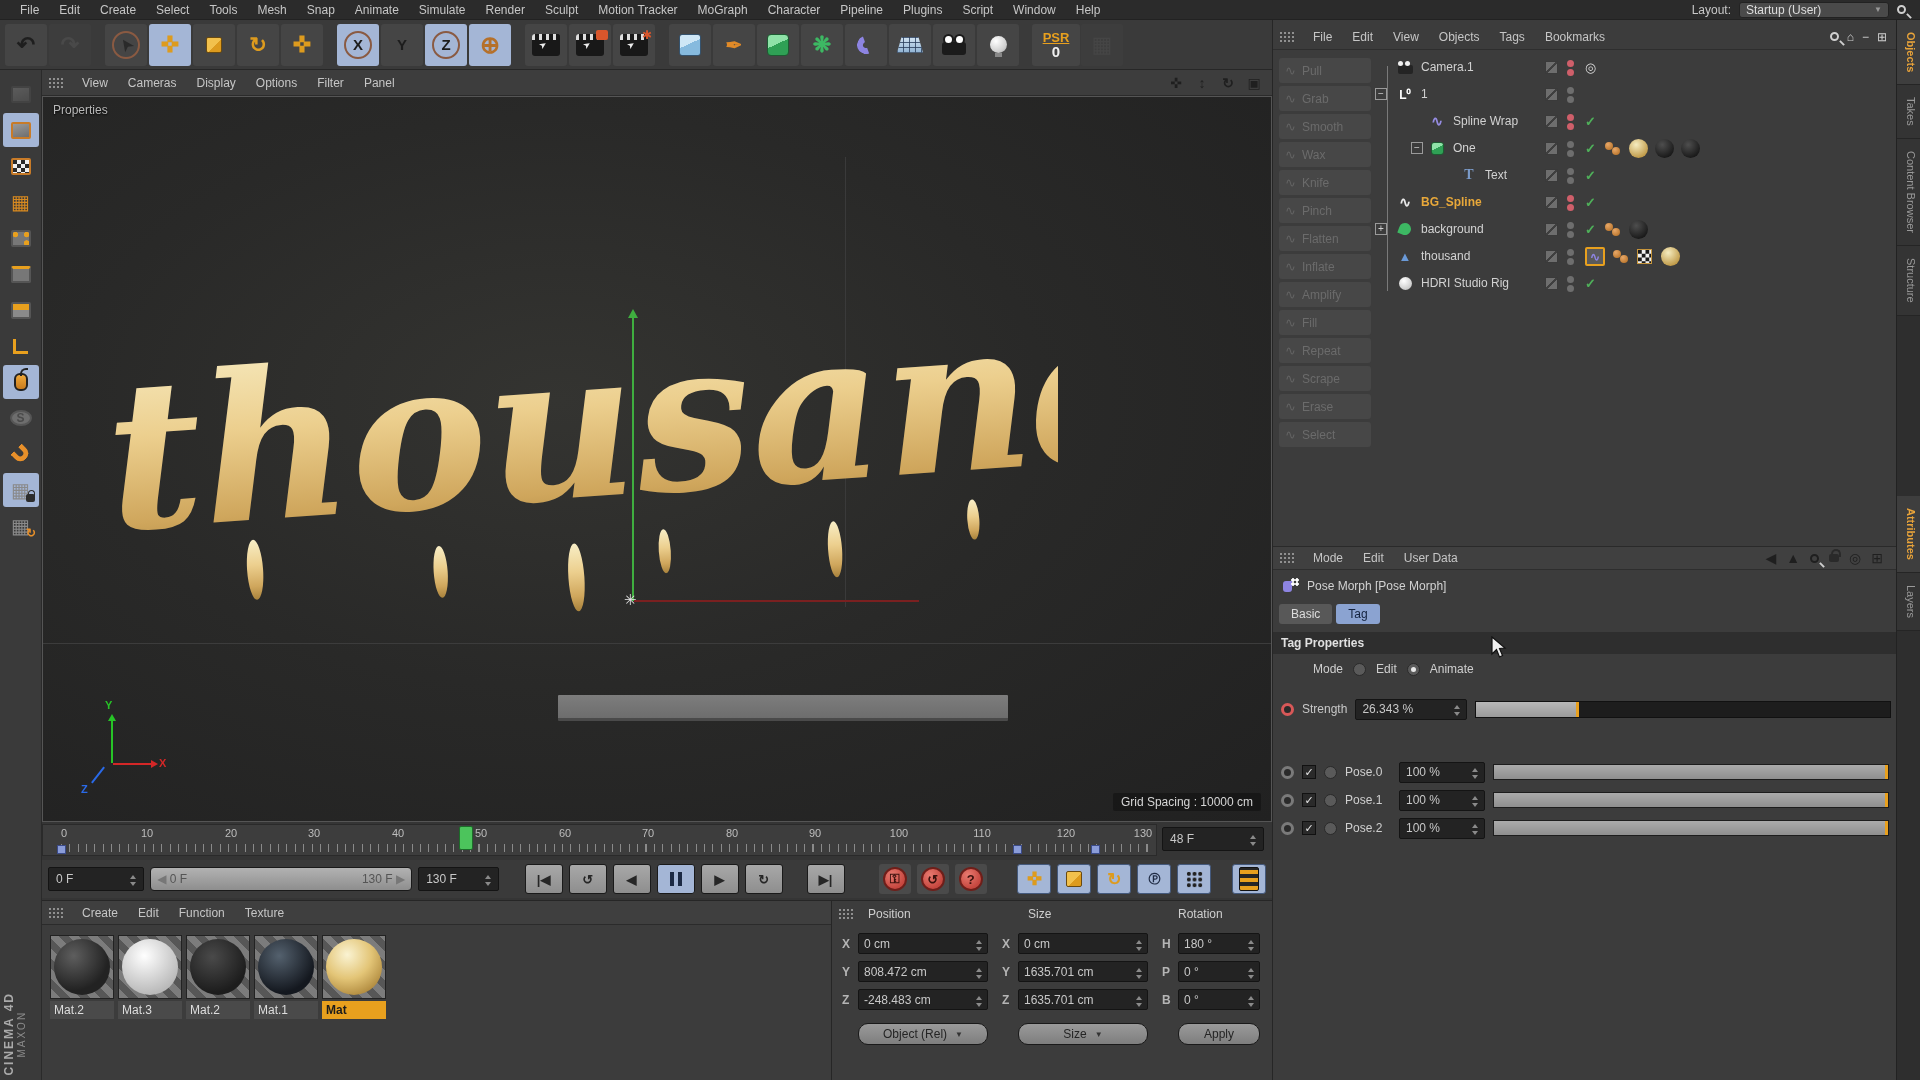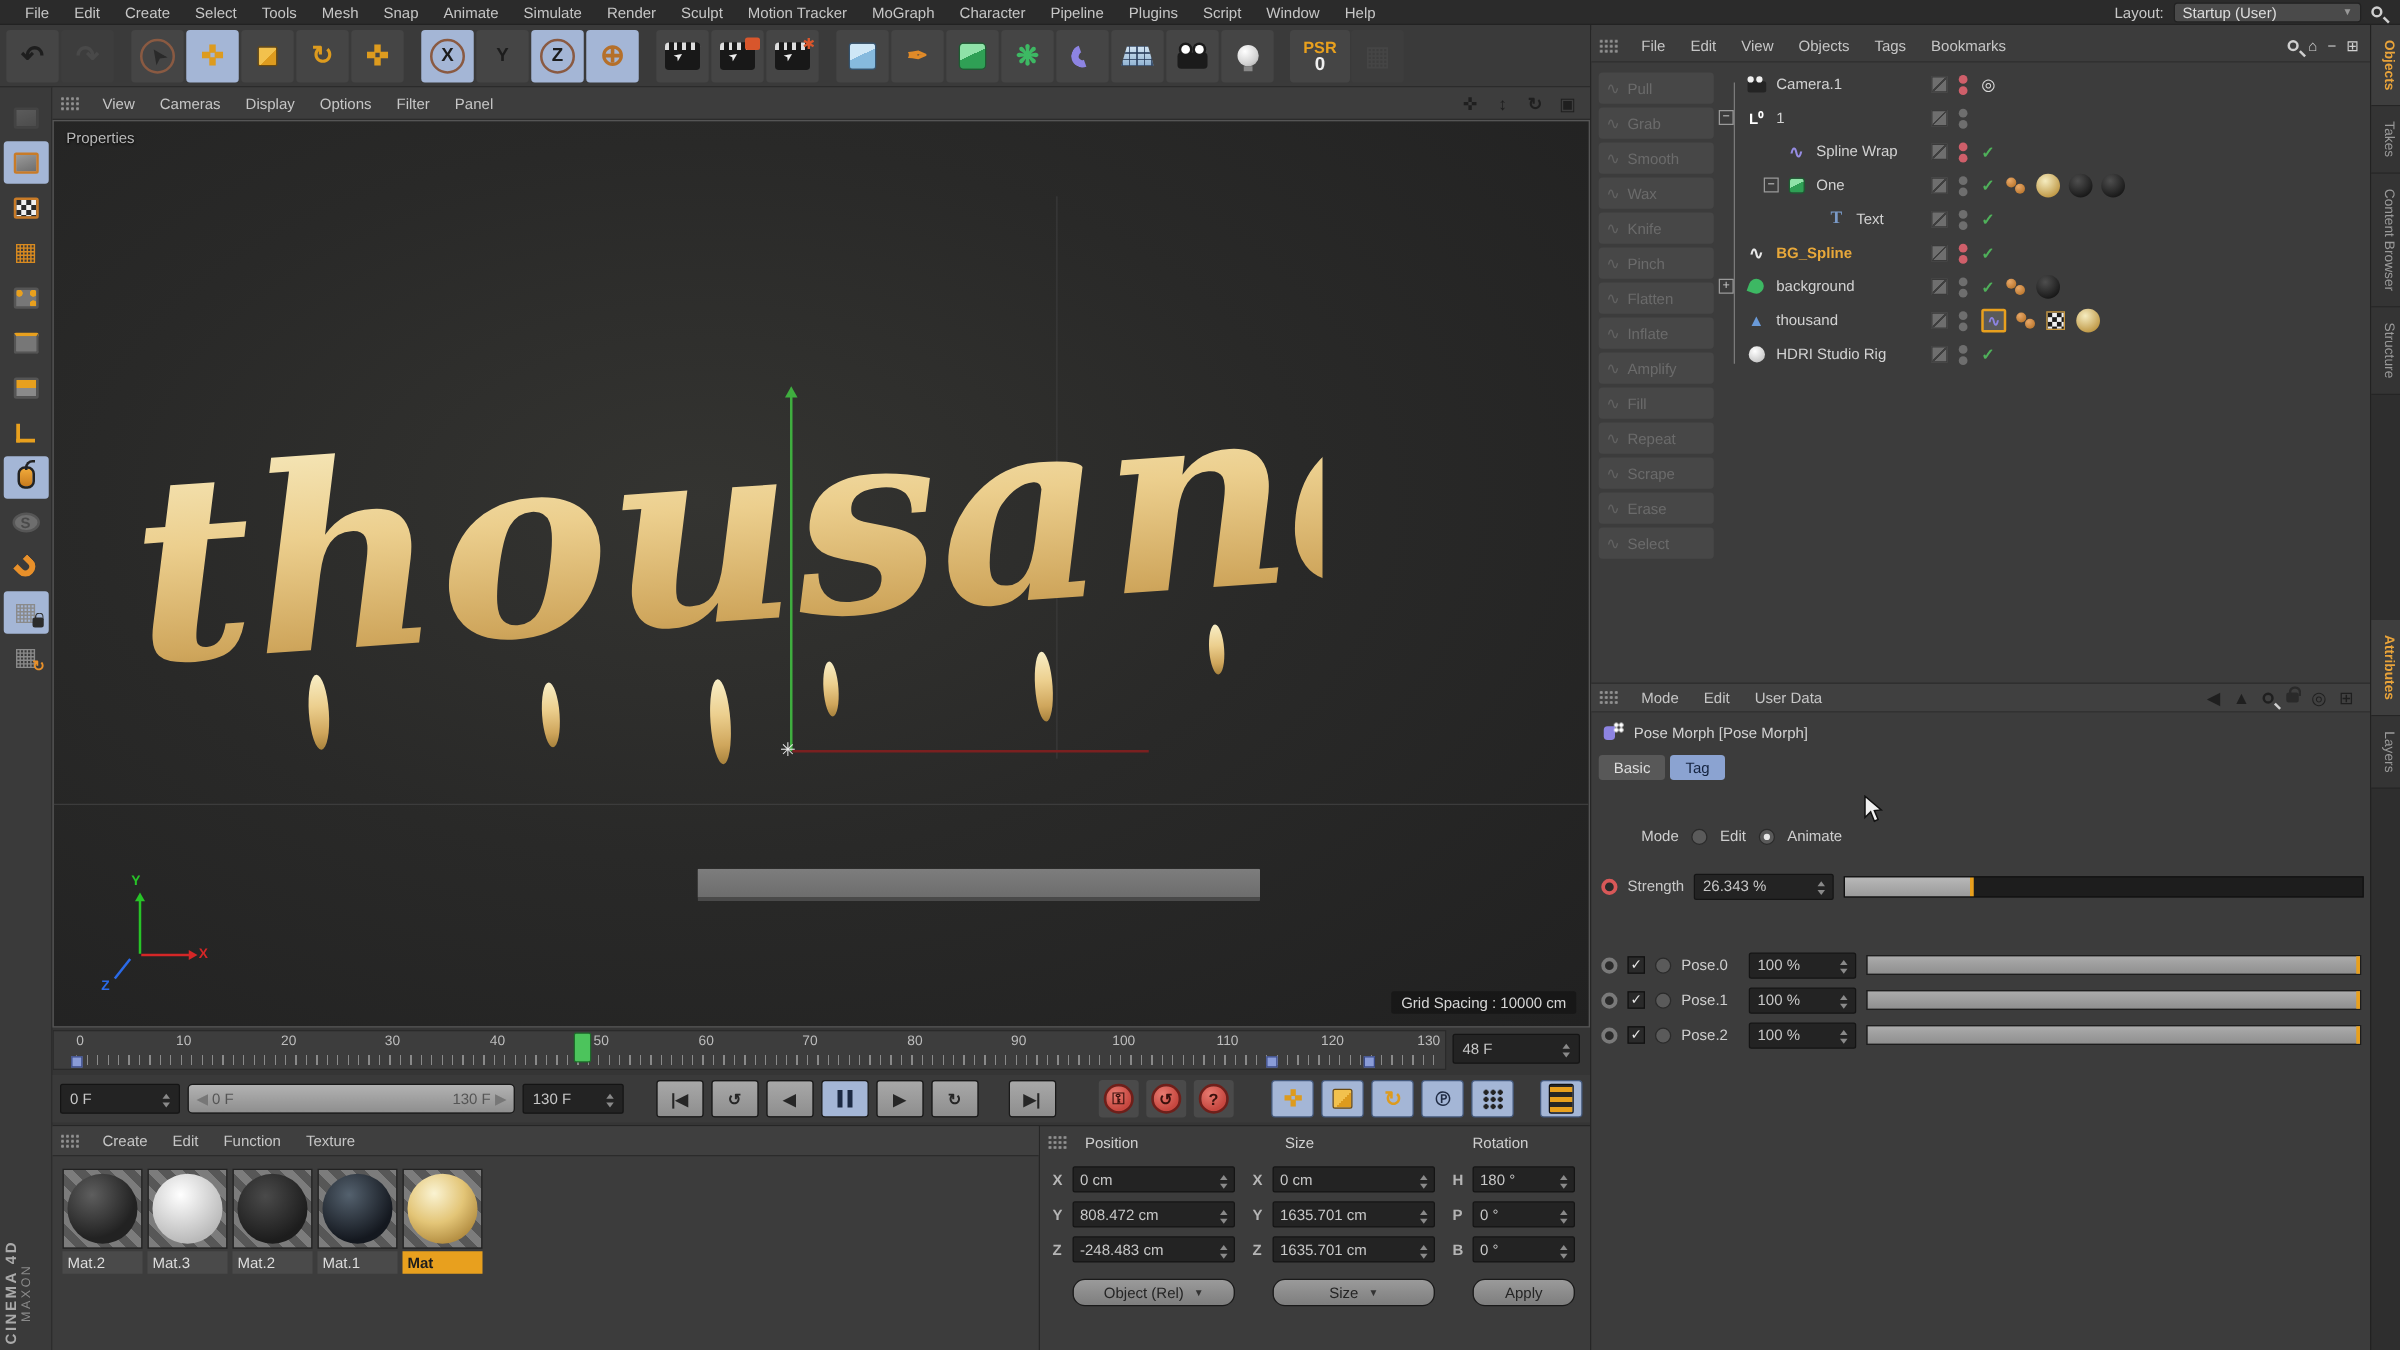--- a/index.html
+++ b/index.html
@@ -55,21 +55,21 @@
                repeating-linear-gradient(0deg,rgba(40,60,90,.8) 0 1px,transparent 1px 5px),
                linear-gradient(#d3e4f2,#8fb2d2);
     clip-path:polygon(18% 0,82% 0,100% 100%,0 100%);}
   .camicon{width:24px;height:13px;background:#1b1b1b;border-radius:3px;position:relative;margin-top:8px;}
   .camicon::before{content:"";position:absolute;top:-8px;left:1px;width:7px;height:7px;background:#fff;
     border:2px solid #1b1b1b;border-radius:50%;box-shadow:11px 0 0 -2px #fff,11px 0 0 0 #1b1b1b;}
   .bulbicon{width:17px;height:17px;border-radius:50%;background:radial-gradient(circle at 35% 30%,#ffffff,#cfcfcf 65%,#9a9a9a);position:relative;}
   .bulbicon::after{content:"";position:absolute;left:5px;bottom:-4px;width:7px;height:4px;background:#888;}
   .psr{width:48px;height:42px;background:#454545;border-radius:3px;display:flex;flex-direction:column;
        align-items:center;justify-content:center;line-height:1;}
-  .psr .p1{color:#e8a01e;font-weight:bold;font-size:13px;}
+  .psr .p1{color:#e8a01e;font-weight:bold;font-size:13px;text-decoration:underline;}
   .psr .p2{color:#f0f0f0;font-weight:bold;font-size:15px;}
   .latticeicon{font-size:22px;color:#5c5c5c;}
   .latticeicon::before{content:"▦";}
 
   
   .leftbar{left:0;top:70px;width:42px;height:1010px;background:#3a3a3a;border-right:1px solid #2a2a2a;
            display:flex;flex-direction:column;align-items:center;padding-top:6px;}
   .lb{width:36px;height:34px;margin:1px 0;border-radius:3px;display:flex;align-items:center;justify-content:center;flex:none;}
   .lb.active{background:#a4b6d6;}
   .lb.dis{opacity:.35;}
@@ -962,20 +962,23 @@
     <div class="atitle">
       <span class="pmicon"></span>
       <span>Pose Morph [Pose Morph]</span>
     </div>
 
     <div class="atabs">
       <span class="atab">Basic</span>
       <span class="atab on">Tag</span>
     </div>
 
+    <div class="asection">
+      <span>Tag Properties</span>
+    </div>
 
     <div class="amode">
       <span>Mode</span>
       <span class="radio"></span>
       <span>Edit</span>
       <span class="radio on"></span>
       <span>Animate</span>
     </div>
 
     <div class="astrength">

